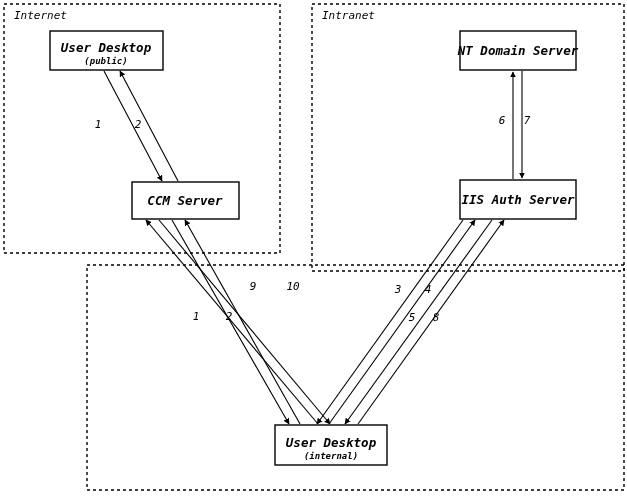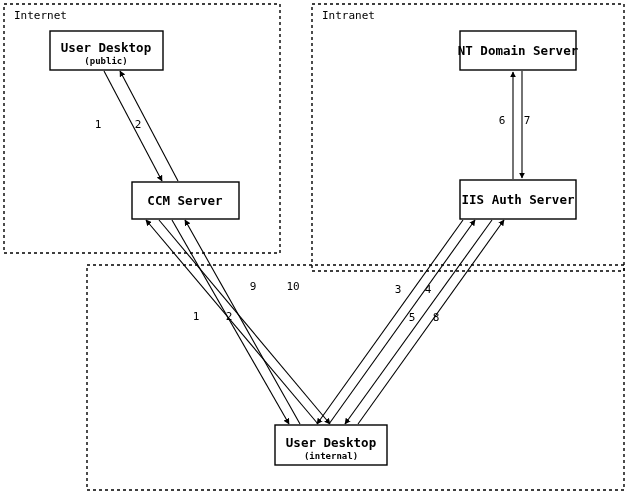--- a/index.html
+++ b/index.html
@@ -7,20 +7,21 @@
     padding: 0;
     background: #ffffff;
   }
   #canvas {
     position: relative;
     width: 627px;
     height: 497px;
     background: #ffffff;
     font-family: "DejaVu Sans Mono", "Liberation Mono", monospace;
     overflow: hidden;
+    font-style: italic;
   }
   #diagram-svg {
     position: absolute;
     left: 0;
     top: 0;
     width: 627px;
     height: 497px;
   }
   .zone-rect {
     fill: none;

